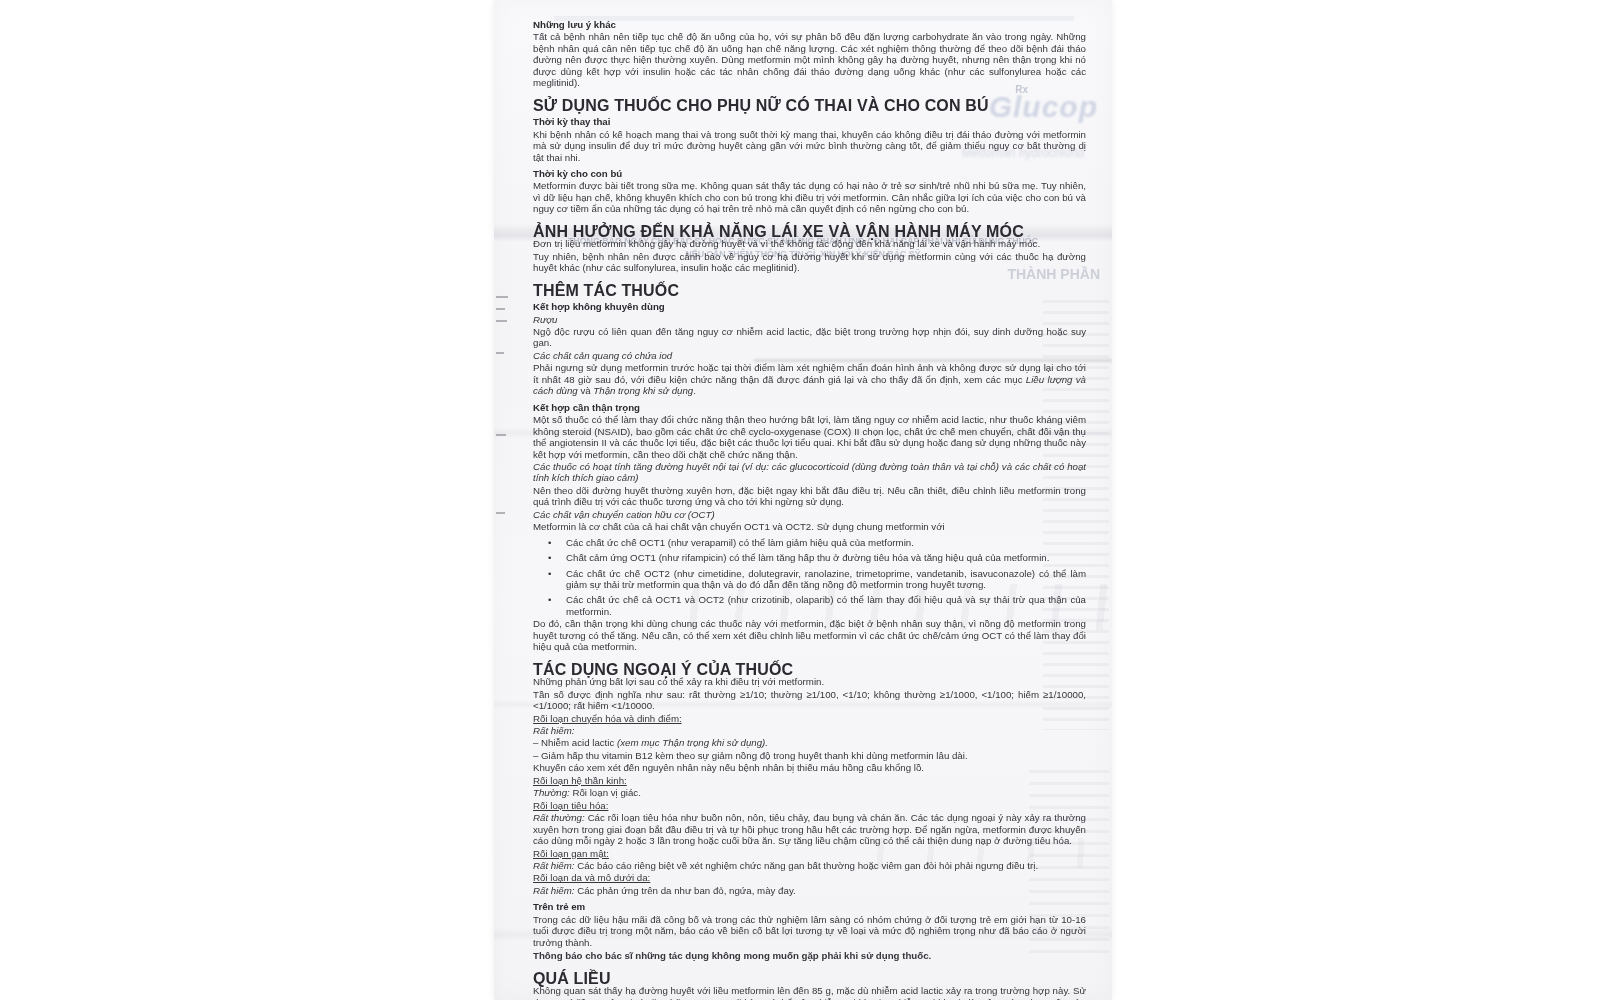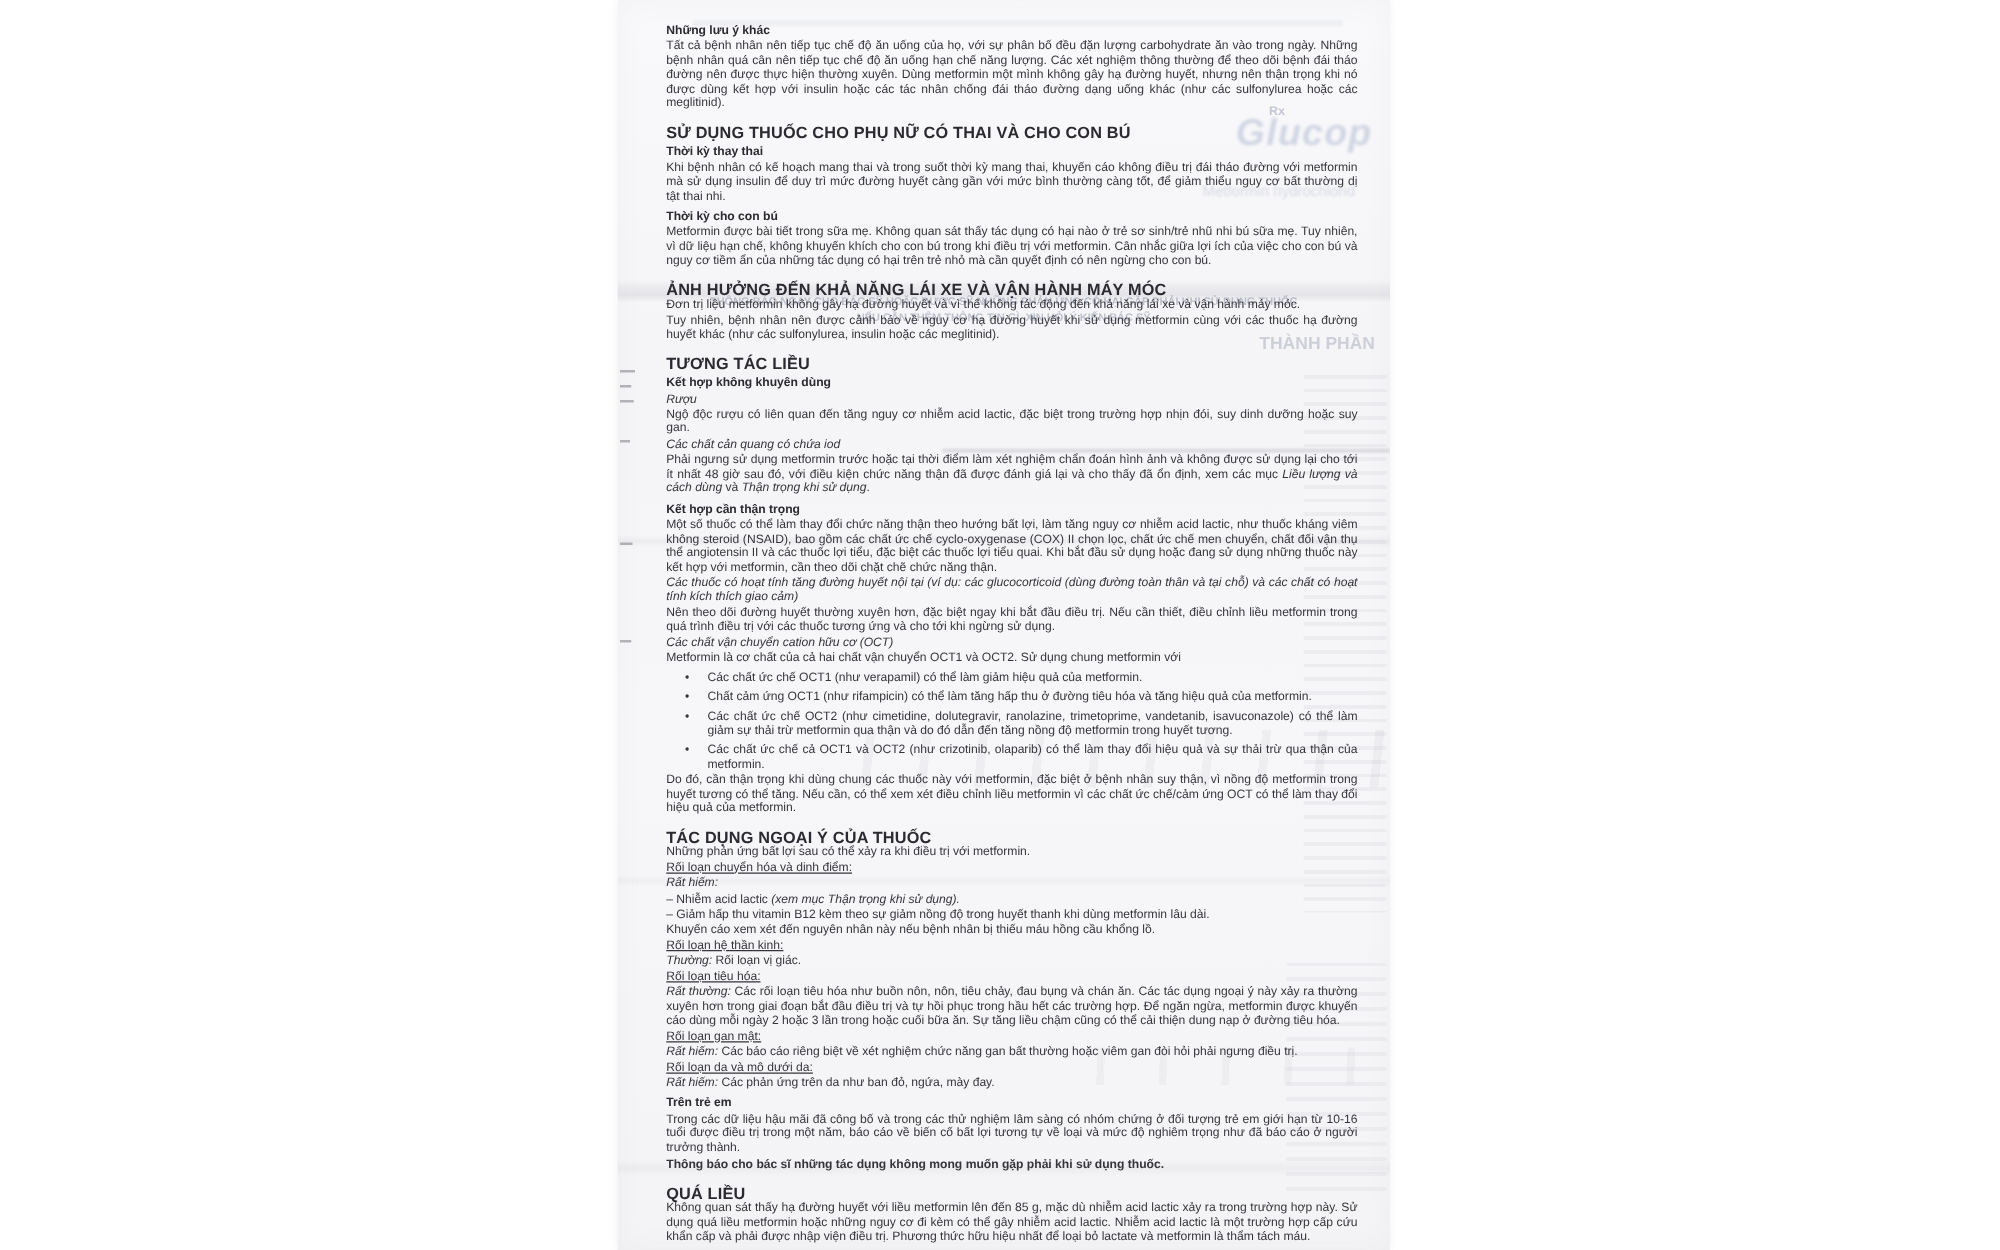--- a/index.html
+++ b/index.html
@@ -11,21 +11,21 @@
     position:absolute;left:494px;top:0;width:618px;height:1000px;
     background:linear-gradient(180deg,#f9f9fb 0%,#f5f5f7 30%,#f7f7f9 60%,#f4f4f6 100%);
     box-shadow:0 0 7px rgba(0,0,0,0.07), inset 0 0 24px rgba(120,120,135,0.05);
     overflow:hidden;
   }
   .content{
     position:absolute;left:39px;top:14px;width:553px;
     color:#35353b;font-size:9.7px;line-height:11.45px;
     text-align:justify;
   }
-  .h2{font-weight:700;margin-top:11px;font-size:13px;color:#2a2a30;letter-spacing:.15px;text-align:left;}
+  .h2{font-weight:700;margin-top:11px;font-size:16px;color:#2a2a30;letter-spacing:.15px;text-align:left;}
   .h3{font-weight:700;margin-top:5px;color:#2a2a30;text-align:left;}
   .p{margin-top:1px;}
   .pi{font-style:italic;margin-top:1px;}
   .pu{text-decoration:underline;margin-top:1px;text-align:left;}
   .pb{font-weight:700;margin-top:2px;text-align:left;}
   .li{position:relative;padding-left:33px;margin-top:4px;}
   .li::before{content:"\2022";position:absolute;left:15px;}
   .it{font-style:italic;}
   
   .ghost{position:absolute;pointer-events:none;}
@@ -97,39 +97,40 @@
       <div class="h3"><span>Những lưu ý khác</span></div>
       <div class="p"><span>Tất cả bệnh nhân nên tiếp tục chế độ ăn uống của họ, với sự phân bố đều đặn lượng carbohydrate ăn vào trong ngày. Những bệnh nhân quá cân nên tiếp tục chế độ ăn uống hạn chế năng lượng. Các xét nghiệm thông thường để theo dõi bệnh đái tháo đường nên được thực hiện thường xuyên. Dùng metformin một mình không gây hạ đường huyết, nhưng nên thận trọng khi nó được dùng kết hợp với insulin hoặc các tác nhân chống đái tháo đường dạng uống khác (như các sulfonylurea hoặc các meglitinid).</span></div>
       <div class="h2"><span>SỬ DỤNG THUỐC CHO PHỤ NỮ CÓ THAI VÀ CHO CON BÚ</span></div>
       <div class="h3"><span>Thời kỳ thay thai</span></div>
       <div class="p"><span>Khi bệnh nhân có kế hoạch mang thai và trong suốt thời kỳ mang thai, khuyến cáo không điều trị đái tháo đường với metformin mà sử dụng insulin để duy trì mức đường huyết càng gần với mức bình thường càng tốt, để giảm thiểu nguy cơ bất thường dị tật thai nhi.</span></div>
       <div class="h3"><span>Thời kỳ cho con bú</span></div>
       <div class="p"><span>Metformin được bài tiết trong sữa mẹ. Không quan sát thấy tác dụng có hại nào ở trẻ sơ sinh/trẻ nhũ nhi bú sữa mẹ. Tuy nhiên, vì dữ liệu hạn chế, không khuyến khích cho con bú trong khi điều trị với metformin. Cân nhắc giữa lợi ích của việc cho con bú và nguy cơ tiềm ẩn của những tác dụng có hại trên trẻ nhỏ mà cần quyết định có nên ngừng cho con bú.</span></div>
       <div class="h2"><span>ẢNH HƯỞNG ĐẾN KHẢ NĂNG LÁI XE VÀ VẬN HÀNH MÁY MÓC</span></div>
       <div class="p"><span>Đơn trị liệu metformin không gây hạ đường huyết và vì thế không tác động đến khả năng lái xe và vận hành máy móc.</span></div>
       <div class="p"><span>Tuy nhiên, bệnh nhân nên được cảnh báo về nguy cơ hạ đường huyết khi sử dụng metformin cùng với các thuốc hạ đường huyết khác (như các sulfonylurea, insulin hoặc các meglitinid).</span></div>
-      <div class="h2"><span>TƯƠNG TÁC LIỀU</span></div>
+      <div class="h2"><span>THÊM TÁC THUỐC</span></div>
       <div class="h3"><span>Kết hợp không khuyên dùng</span></div>
       <div class="pi"><span>Rượu</span></div>
       <div class="p"><span>Ngộ độc rượu có liên quan đến tăng nguy cơ nhiễm acid lactic, đặc biệt trong trường hợp nhịn đói, suy dinh dưỡng hoặc suy gan.</span></div>
       <div class="pi"><span>Các chất cản quang có chứa iod</span></div>
       <div class="p"><span>Phải ngưng sử dụng metformin trước hoặc tại thời điểm làm xét nghiệm chẩn đoán hình ảnh và không được sử dụng lại cho tới ít nhất 48 giờ sau đó, với điều kiện chức năng thận đã được đánh giá lại và cho thấy đã ổn định, xem các mục </span><span class="it">Liều lượng và cách dùng</span><span> và </span><span class="it">Thận trọng khi sử dụng</span><span>.</span></div>
       <div class="h3"><span>Kết hợp cần thận trọng</span></div>
       <div class="p"><span>Một số thuốc có thể làm thay đổi chức năng thận theo hướng bất lợi, làm tăng nguy cơ nhiễm acid lactic, như thuốc kháng viêm không steroid (NSAID), bao gồm các chất ức chế cyclo-oxygenase (COX) II chọn lọc, chất ức chế men chuyển, chất đối vận thụ thể angiotensin II và các thuốc lợi tiểu, đặc biệt các thuốc lợi tiểu quai. Khi bắt đầu sử dụng hoặc đang sử dụng những thuốc này kết hợp với metformin, cần theo dõi chặt chẽ chức năng thận.</span></div>
       <div class="pi"><span>Các thuốc có hoạt tính tăng đường huyết nội tại (ví dụ: các glucocorticoid (dùng đường toàn thân và tại chỗ) và các chất có hoạt tính kích thích giao cảm)</span></div>
       <div class="p"><span>Nên theo dõi đường huyết thường xuyên hơn, đặc biệt ngay khi bắt đầu điều trị. Nếu cần thiết, điều chỉnh liều metformin trong quá trình điều trị với các thuốc tương ứng và cho tới khi ngừng sử dụng.</span></div>
       <div class="pi"><span>Các chất vận chuyển cation hữu cơ (OCT)</span></div>
       <div class="p"><span>Metformin là cơ chất của cả hai chất vận chuyển OCT1 và OCT2. Sử dụng chung metformin với</span></div>
       <div class="li"><span>Các chất ức chế OCT1 (như verapamil) có thể làm giảm hiệu quả của metformin.</span></div>
       <div class="li"><span>Chất cảm ứng OCT1 (như rifampicin) có thể làm tăng hấp thu ở đường tiêu hóa và tăng hiệu quả của metformin.</span></div>
       <div class="li"><span>Các chất ức chế OCT2 (như cimetidine, dolutegravir, ranolazine, trimetoprime, vandetanib, isavuconazole) có thể làm giảm sự thải trừ metformin qua thận và do đó dẫn đến tăng nồng độ metformin trong huyết tương.</span></div>
       <div class="li"><span>Các chất ức chế cả OCT1 và OCT2 (như crizotinib, olaparib) có thể làm thay đổi hiệu quả và sự thải trừ qua thận của metformin.</span></div>
       <div class="p"><span>Do đó, cần thận trọng khi dùng chung các thuốc này với metformin, đặc biệt ở bệnh nhân suy thận, vì nồng độ metformin trong huyết tương có thể tăng. Nếu cần, có thể xem xét điều chỉnh liều metformin vì các chất ức chế/cảm ứng OCT có thể làm thay đổi hiệu quả của metformin.</span></div>
       <div class="h2"><span>TÁC DỤNG NGOẠI Ý CỦA THUỐC</span></div>
       <div class="p"><span>Những phản ứng bất lợi sau có thể xảy ra khi điều trị với metformin.</span></div>
+      <div class="p"><span>Tần số được định nghĩa như sau: rất thường ≥1/10; thường ≥1/100, &lt;1/10; không thường ≥1/1000, &lt;1/100; hiếm ≥1/10000, &lt;1/1000; rất hiếm &lt;1/10000.</span></div>
       <div class="pu"><span>Rối loạn chuyển hóa và dinh điểm:</span></div>
       <div class="pi"><span>Rất hiếm:</span></div>
       <div class="p"><span>– Nhiễm acid lactic </span><span class="it">(xem mục Thận trọng khi sử dụng).</span></div>
       <div class="p"><span>– Giảm hấp thu vitamin B12 kèm theo sự giảm nồng độ trong huyết thanh khi dùng metformin lâu dài.</span></div>
       <div class="p"><span>Khuyến cáo xem xét đến nguyên nhân này nếu bệnh nhân bị thiếu máu hồng cầu khổng lồ.</span></div>
       <div class="pu"><span>Rối loạn hệ thần kinh:</span></div>
       <div class="p"><span class="it">Thường:</span><span> Rối loạn vị giác.</span></div>
       <div class="pu"><span>Rối loạn tiêu hóa:</span></div>
       <div class="p"><span class="it">Rất thường:</span><span> Các rối loạn tiêu hóa như buồn nôn, nôn, tiêu chảy, đau bụng và chán ăn. Các tác dụng ngoại ý này xảy ra thường xuyên hơn trong giai đoạn bắt đầu điều trị và tự hồi phục trong hầu hết các trường hợp. Để ngăn ngừa, metformin được khuyến cáo dùng mỗi ngày 2 hoặc 3 lần trong hoặc cuối bữa ăn. Sự tăng liều chậm cũng có thể cải thiện dung nạp ở đường tiêu hóa.</span></div>
       <div class="pu"><span>Rối loạn gan mật:</span></div>

